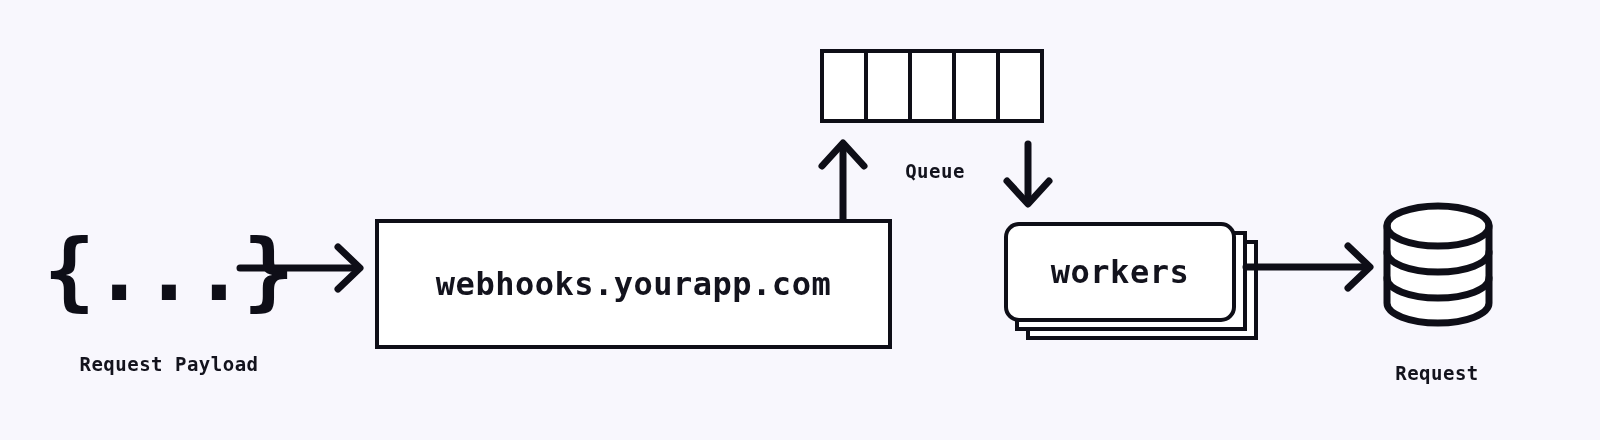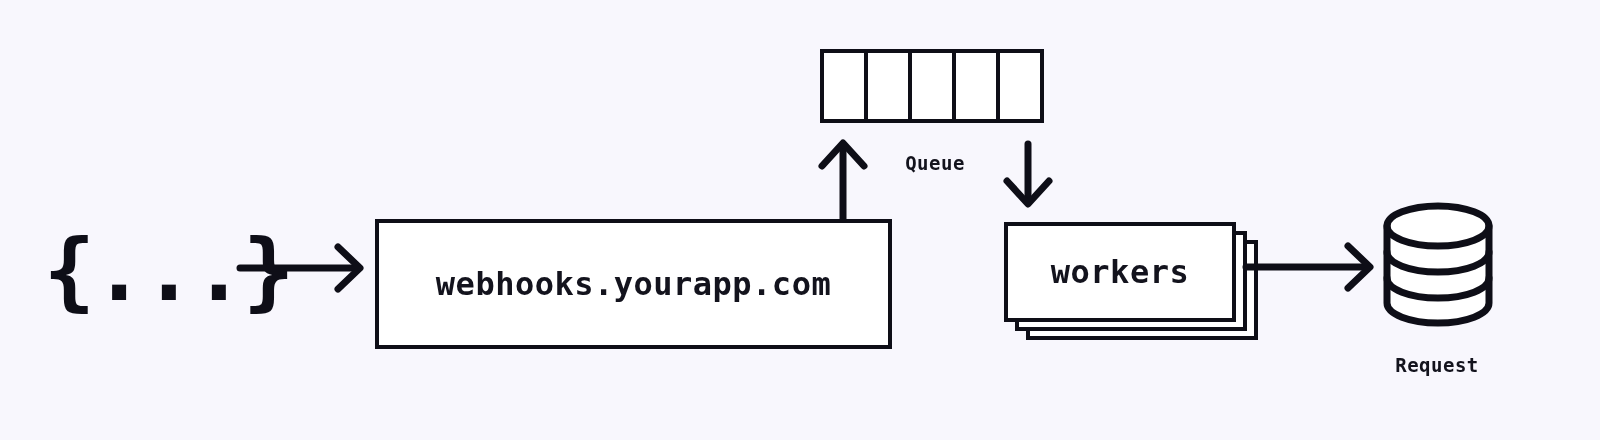--- a/index.html
+++ b/index.html
@@ -43,20 +43,21 @@
   
   .caption {
     position: absolute;
     font-family: "DejaVu Sans Mono", "Liberation Mono", monospace;
     font-weight: bold;
     font-size: 19px;
     letter-spacing: 0.5px;
     color: #13131d;
     white-space: nowrap;
     text-align: center;
+    margin-top: 8px;
   }
 
   
   .box {
     position: absolute;
     background: #ffffff;
     border: 4px solid #0e0e17;
     box-sizing: border-box;
     display: flex;
     align-items: center;
@@ -93,20 +94,21 @@
     width: 232px;
     height: 100px;
   }
   #workers-stack .layer-back  { left: 22px; top: 18px; }
   #workers-stack .layer-mid   { left: 11px; top: 9px;  }
   #workers-stack .layer-front {
     left: 0px; top: 0px;
     display: flex;
     align-items: center;
     justify-content: center;
+    border-radius: 15px;
   }
   #workers-stack .box-label { font-size: 32px; letter-spacing: 0.5px; }
 
   
   #queue-box {
     position: absolute;
     left: 820px;
     top: 49px;
     width: 224px;
     height: 74px;
@@ -152,20 +154,21 @@
     stroke-linejoin: round;
   }
 </style>
 </head>
 <body>
 
 <div id="canvas">
 
   <div class="node" id="payload-glyph">{...}</div>
 
+  <div class="caption" style="left:69px; top:345px; width:200px;">Request Payload</div>
 
   <div class="box" id="webhooks-box">
     <span class="box-label">webhooks.yourapp.com</span>
   </div>
 
   <div id="queue-box">
     <div class="queue-cell"></div>
     <div class="queue-cell"></div>
     <div class="queue-cell"></div>
     <div class="queue-cell"></div>

